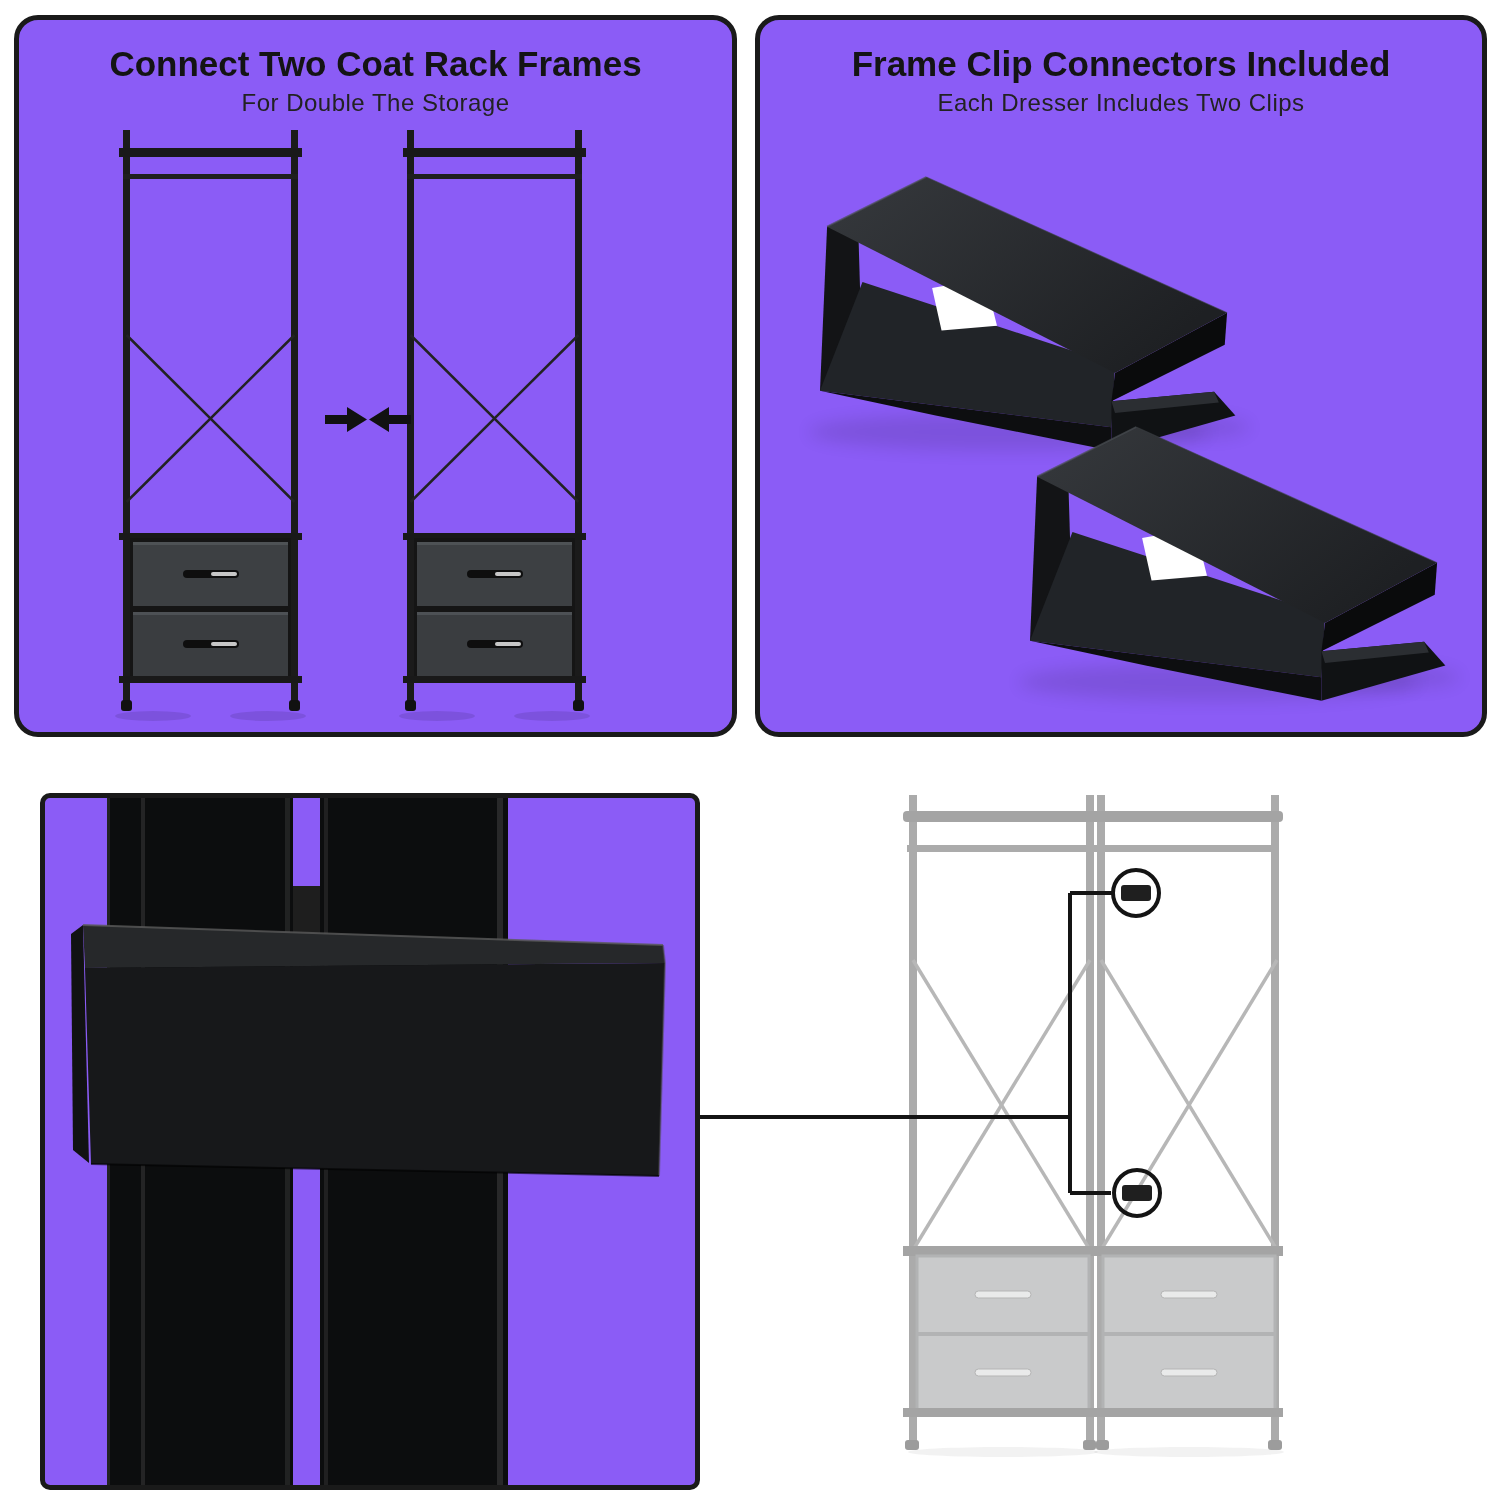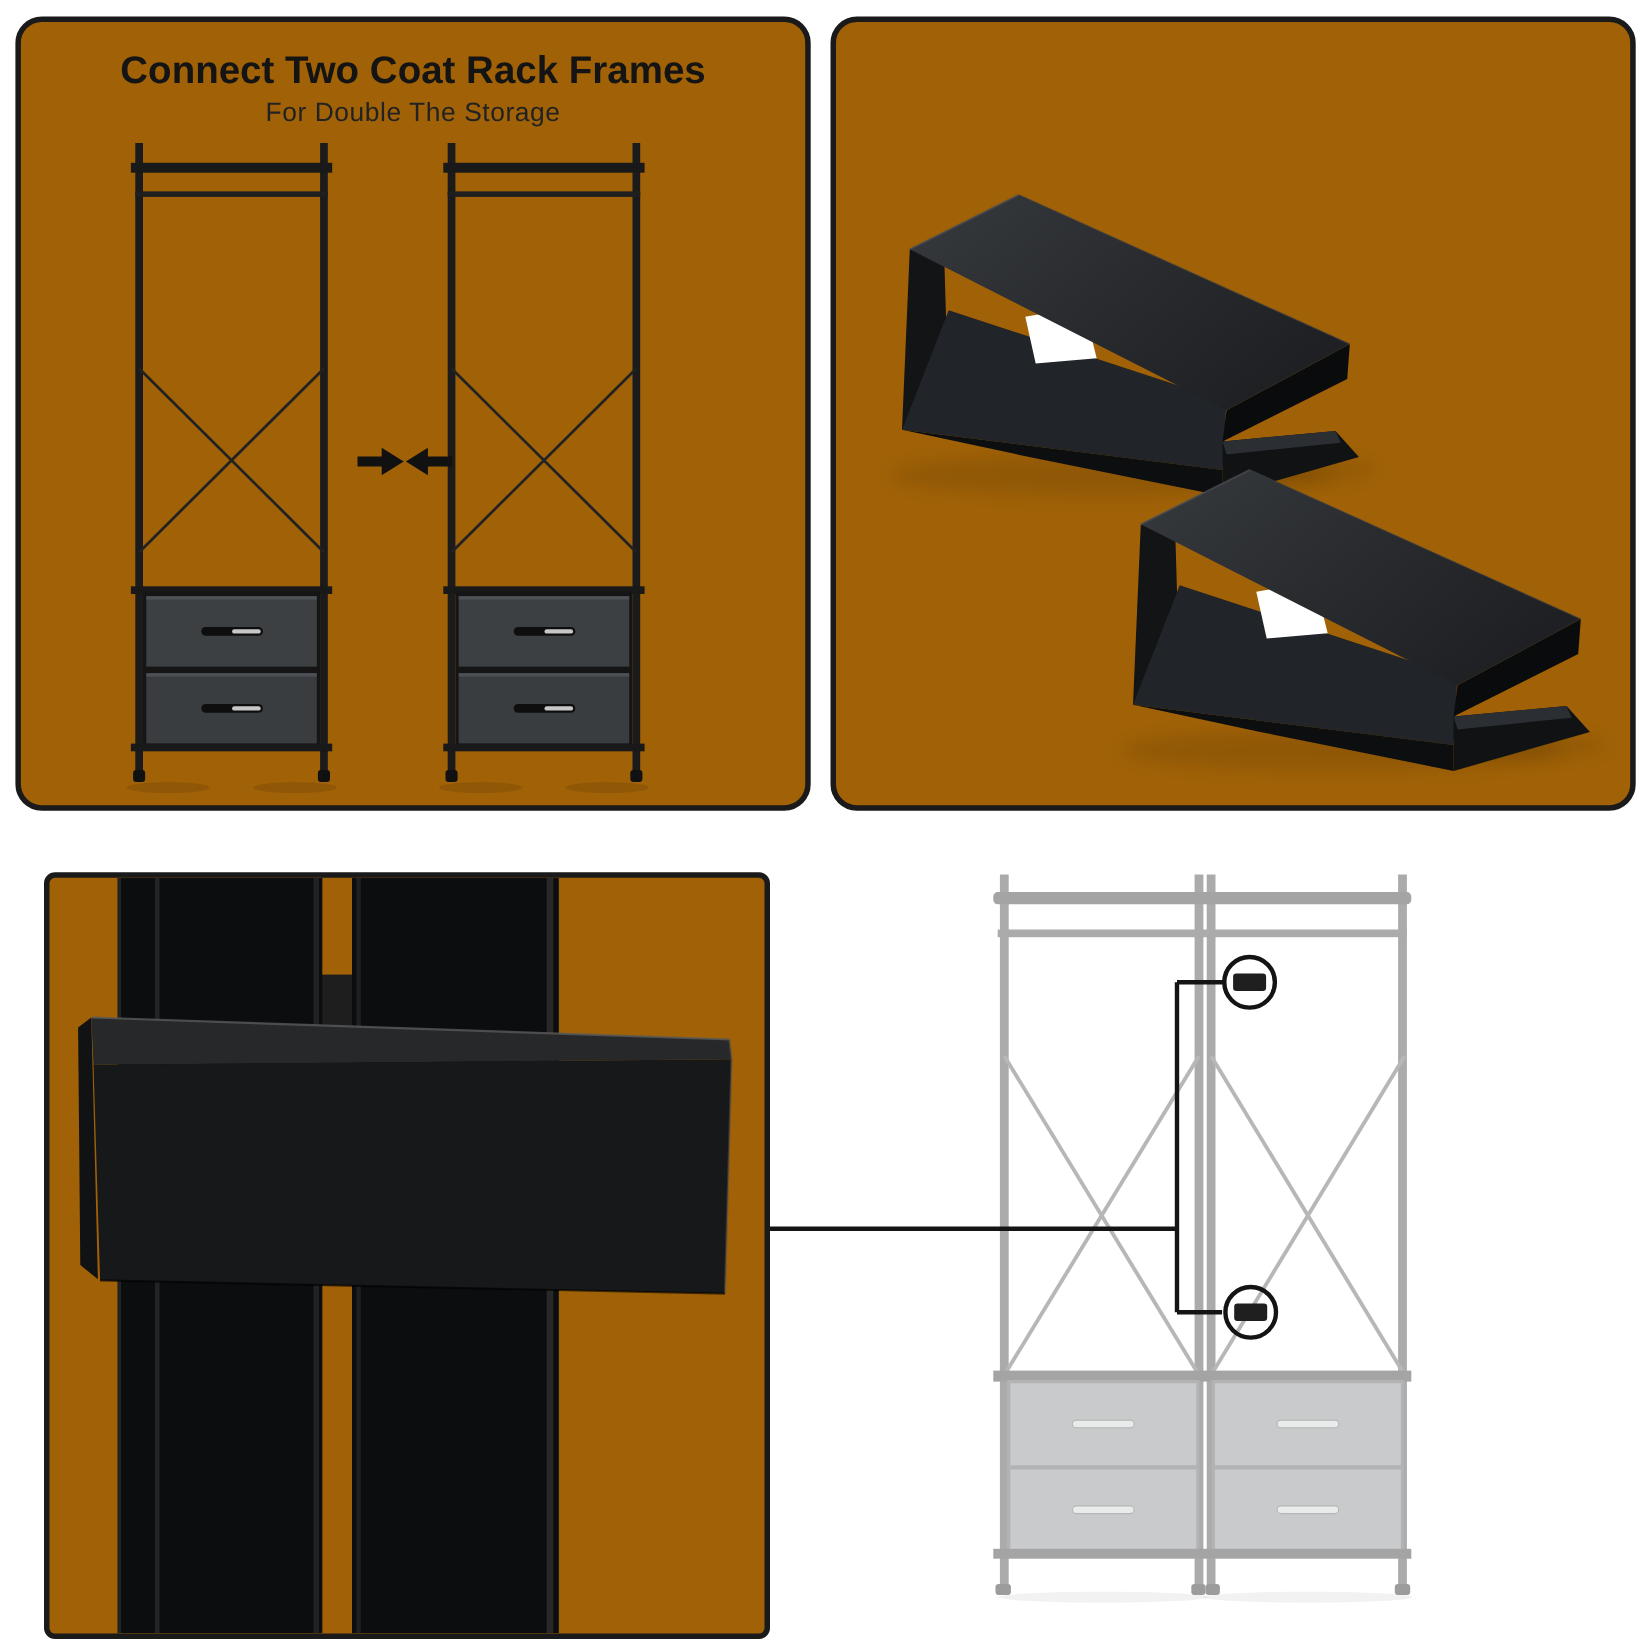--- a/index.html
+++ b/index.html
@@ -10,21 +10,21 @@
   body{
     width:1500px;height:1500px;
     background:var(--page-bg);
     position:relative;
     font-family:"Liberation Sans", sans-serif;
     overflow:hidden;
   }
   .panel{
     position:absolute;
     border:5px solid var(--ink);
-    background:#a16207;
+    background:#8b5cf6;
     box-sizing:border-box;
   }
   .panel-tl{left:14px;top:15px;width:723px;height:722px;border-radius:24px;}
   .panel-tr{left:755px;top:15px;width:732px;height:722px;border-radius:24px;}
   .panel-bl{left:40px;top:793px;width:660px;height:697px;border-radius:10px;overflow:hidden;}
   .panel-head{
     position:relative;
     text-align:center;
     padding-top:24px;
     z-index:2;
@@ -93,20 +93,24 @@
     <use href="#rackframe" x="388" y="110"></use>
 
     <g fill="#111">
       <polygon points="306,395 328,395 328,387 348,399.5 328,412 328,404 306,404"></polygon>
       <polygon points="392,395 370,395 370,387 350,399.5 370,412 370,404 392,404"></polygon>
     </g>
   </svg>
 </div>
 
 <div class="panel panel-tr">
+  <div class="panel-head">
+    <div class="panel-title">Frame Clip Connectors Included</div>
+    <div class="panel-subtitle">Each Dresser Includes Two Clips</div>
+  </div>
   <svg class="fill-svg" viewBox="0 0 722 712">
     <defs>
       <linearGradient id="clipTopGrad" x1="0" y1="0" x2="1" y2="0.6">
         <stop offset="0" stop-color="#36393d"></stop>
         <stop offset="1" stop-color="#1e2023"></stop>
       </linearGradient>
       <filter id="soft" x="-50%" y="-50%" width="200%" height="200%">
         <feGaussianBlur stdDeviation="7"></feGaussianBlur>
       </filter>
       <g id="clipshape">

